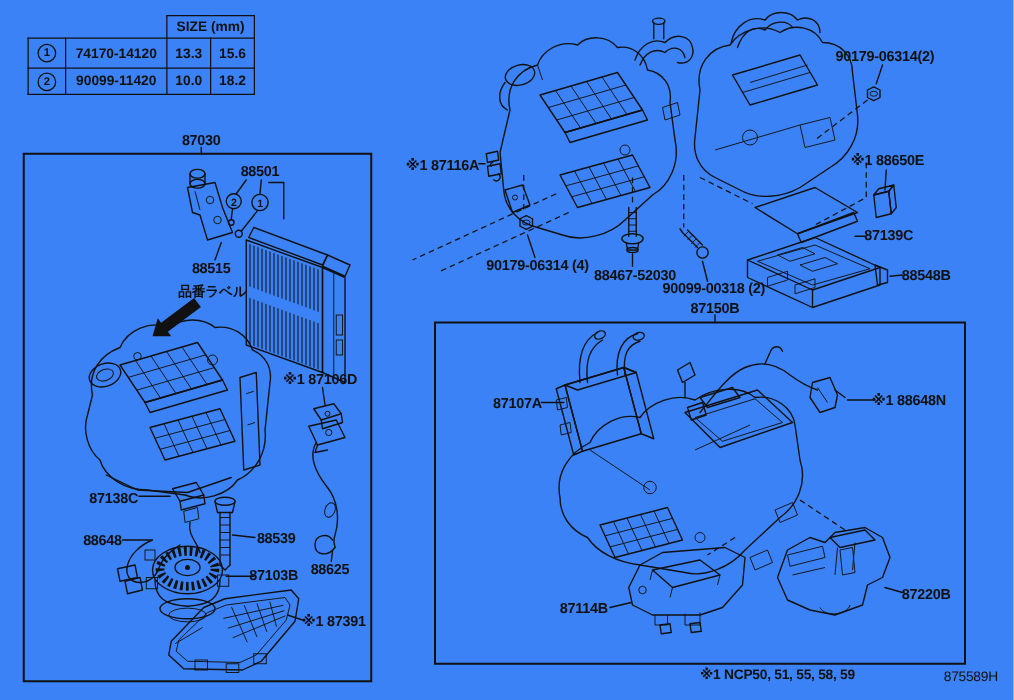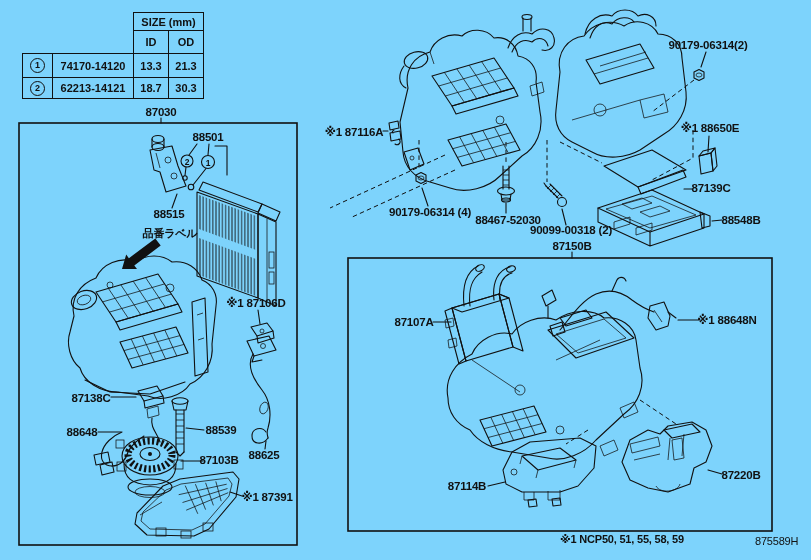--- a/index.html
+++ b/index.html
@@ -1,16 +1,16 @@
 <!DOCTYPE html>
 <html><head>
 <meta charset="utf-8">
 <style>
   html,body{margin:0;padding:0;background:#fff;}
-  .canvas{position:relative;width:811px;height:560px;background:#7dd3fc;overflow:hidden;
+  .canvas{position:relative;width:811px;height:560px;background:#3b82f6;overflow:hidden;
           font-family:"Liberation Sans","DejaVu Sans",sans-serif;color:#111;}
   .canvas > svg{position:absolute;left:0;top:0;}
   
   .size-table{position:absolute;left:22px;top:12px;border-collapse:collapse;
               font:700 11px "Liberation Sans","DejaVu Sans",sans-serif;color:#111;text-align:center;}
   .size-table td{border:1.6px solid #111;padding:0 3px;}
   .size-table td.nb{border:none;}
   .circ{display:inline-block;width:13px;height:13px;border:1.4px solid #111;border-radius:50%;
         font-size:9px;line-height:13px;text-align:center;font-weight:700;}
   
@@ -32,36 +32,31 @@
         <col style="width:30px">
         <col style="width:81px">
         <col style="width:35px">
         <col style="width:35px">
       </colgroup>
     <tbody>
         <tr style="height:18px">
       <td class="nb" colspan="2"></td>
       <td colspan="2">SIZE (mm)</td>
     </tr>
-    <tr style="height:23px">
-      <td class="nb" colspan="2"></td>
-      <td>ID</td>
-      <td>OD</td>
-    </tr>
     <tr style="height:24px">
       <td><span class="circ">1</span></td>
       <td>74170-14120</td>
       <td>13.3</td>
-      <td>21.3</td>
+      <td>15.6</td>
     </tr>
     <tr style="height:21px">
       <td><span class="circ">2</span></td>
-      <td>62213-14121</td>
-      <td>18.7</td>
-      <td>30.3</td>
+      <td>90099-11420</td>
+      <td>10.0</td>
+      <td>18.2</td>
     </tr>
   </tbody>
     </table>
 
   <svg width="811" height="560" viewBox="0 0 811 560">
     <defs>
       <pattern id="hatchV" width="3.2" height="6" patternUnits="userSpaceOnUse">
         <path d="M1.6,0 V6" stroke="#111" stroke-width="0.85"></path>
       </pattern>
       <pattern id="hatchH" width="6" height="3.4" patternUnits="userSpaceOnUse">

